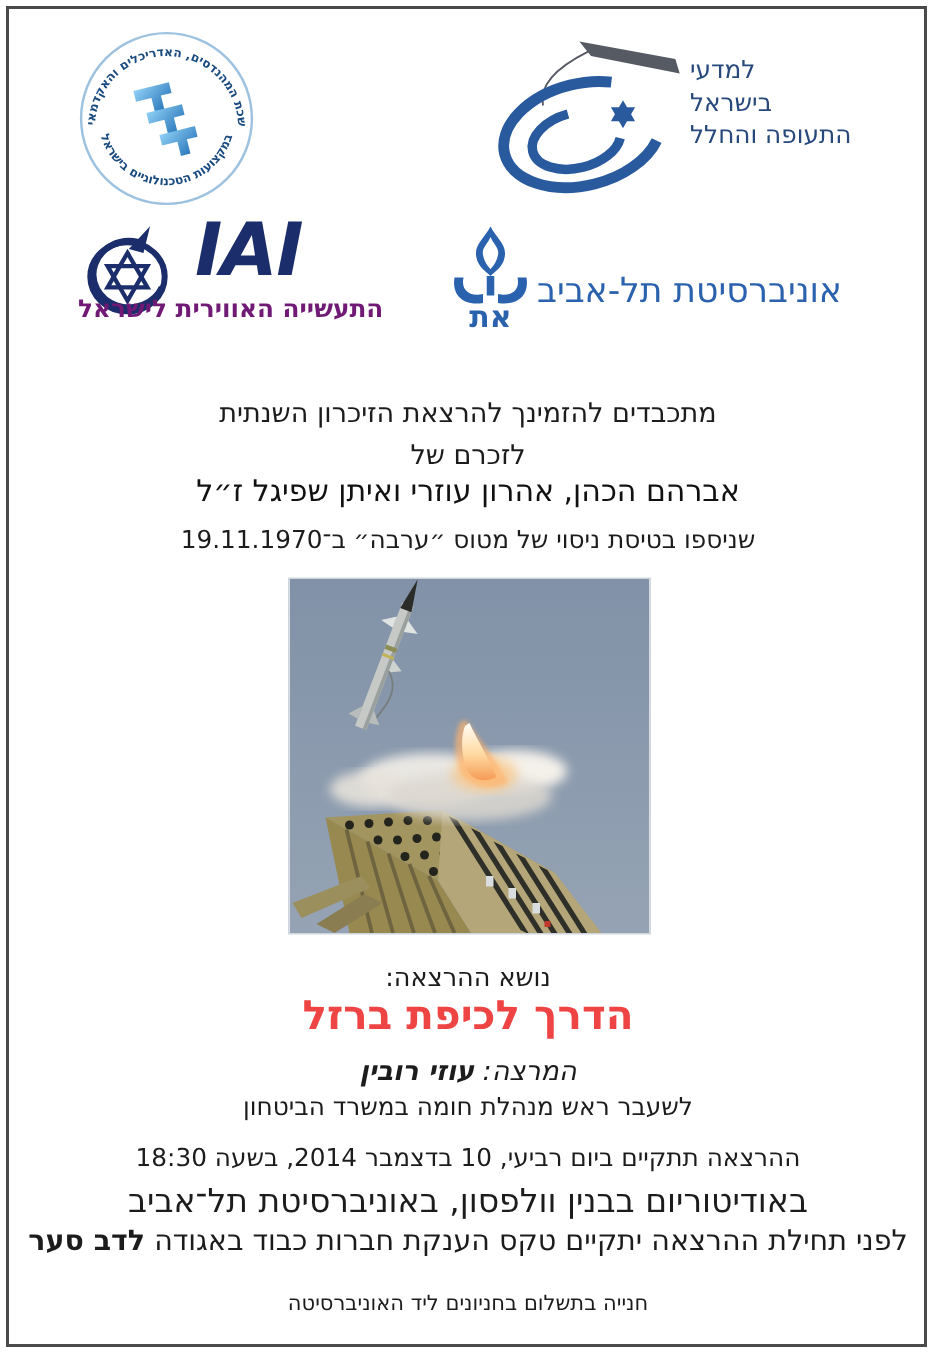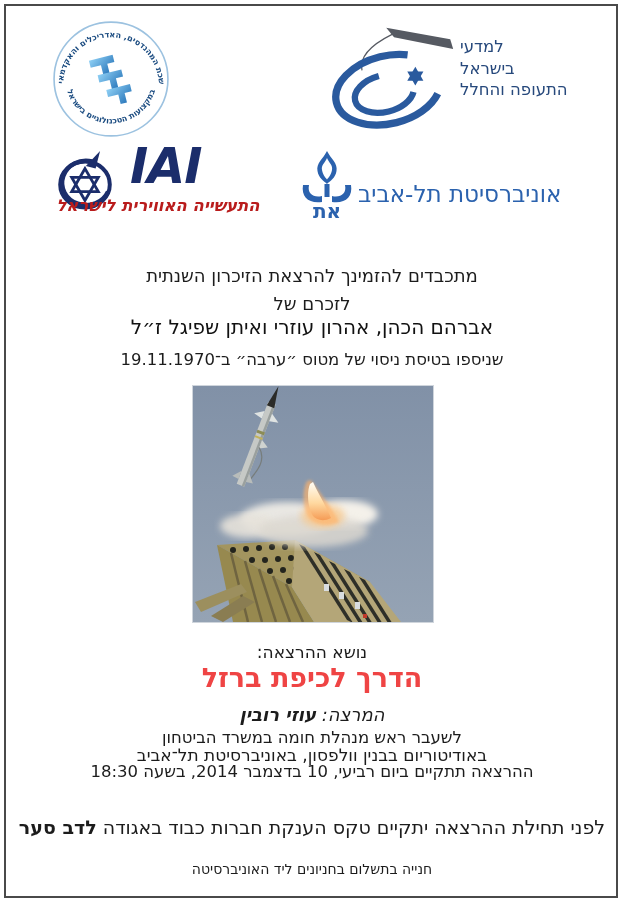--- a/index.html
+++ b/index.html
@@ -11,39 +11,39 @@
   
   .logo-engineers { position:absolute; left:50px; top:18px; width:122px; height:122px; }
   .logo-society   { position:absolute; left:330px; top:24px; width:260px; height:115px; }
   .society-swoosh { position:absolute; left:0; top:0; width:128px; height:112px; }
   .society-text   { position:absolute; left:130px; top:12px; width:126px;
                     font-size:16.5px; line-height:21.5px; color:#27497c; text-align:left; direction:rtl; }
   .logo-iai       { position:absolute; left:52px; top:146px; width:212px; height:76px; }
   .iai-emblem     { position:absolute; left:2px; top:4px; width:62px; height:62px; }
   .iai-acronym    { position:absolute; left:64px; top:-8px; width:148px; font-size:49px;
                     font-weight:bold; font-style:italic; color:#1b2d6b; letter-spacing:-1px; direction:ltr; text-align:left;margin-left:14px;}
-  .iai-caption    { position:absolute; left:0; top:50px; width:212px; text-align:center;
-                    font-size:16.5px; font-weight:bold; font-style:italic; color:#b91c1c; }
+  .iai-caption    { position:absolute; left:0; top:50px; width:212px; text-align:left;
+                    font-size:16.5px; font-weight:bold; color:#701a75; }
   .logo-tau       { position:absolute; left:294px; top:148px; width:280px; height:72px; }
   .tau-emblem     { position:absolute; left:6px; top:2px; width:54px; height:70px; }
   .tau-name       { position:absolute; left:64px; top:33px; width:212px; font-size:23px;
                     color:#2b62ae; text-align:left; }
 
   
   .line { position:absolute; left:0; width:624px; text-align:center;margin-top:12px; }
   .inv-1   { top:253px; font-size:18px; }
   .inv-2   { top:281px; font-size:18px; }
   .inv-names { top:303px; font-size:20px; font-weight:normal; color:#111; }
   .inv-crash { top:338px; font-size:16.5px; }
   .topic-label { top:630px; font-size:17px; }
   .topic       { top:650px; font-size:27px; font-weight:bold; color:#ef4444; }
   .lecturer    { top:692px; font-size:18px;font-style:italic; }
   .lect-title  { top:716px; font-size:16.5px; }
   .sched-1 { top:750px; font-size:16.5px; }
-  .sched-2 { top:733px; font-size:17px; }
+  .sched-2 { top:777px; font-size:22px; }
   .ceremony { top:804px; font-size:19px; }
   .parking  { top:849px; font-size:14px; }
 
   
   .photo { position:absolute; left:193px; top:386px; width:240px; height:236px;
            outline:1px solid #cfd5dc; }
 </style>
 </head>
 <body>
 

